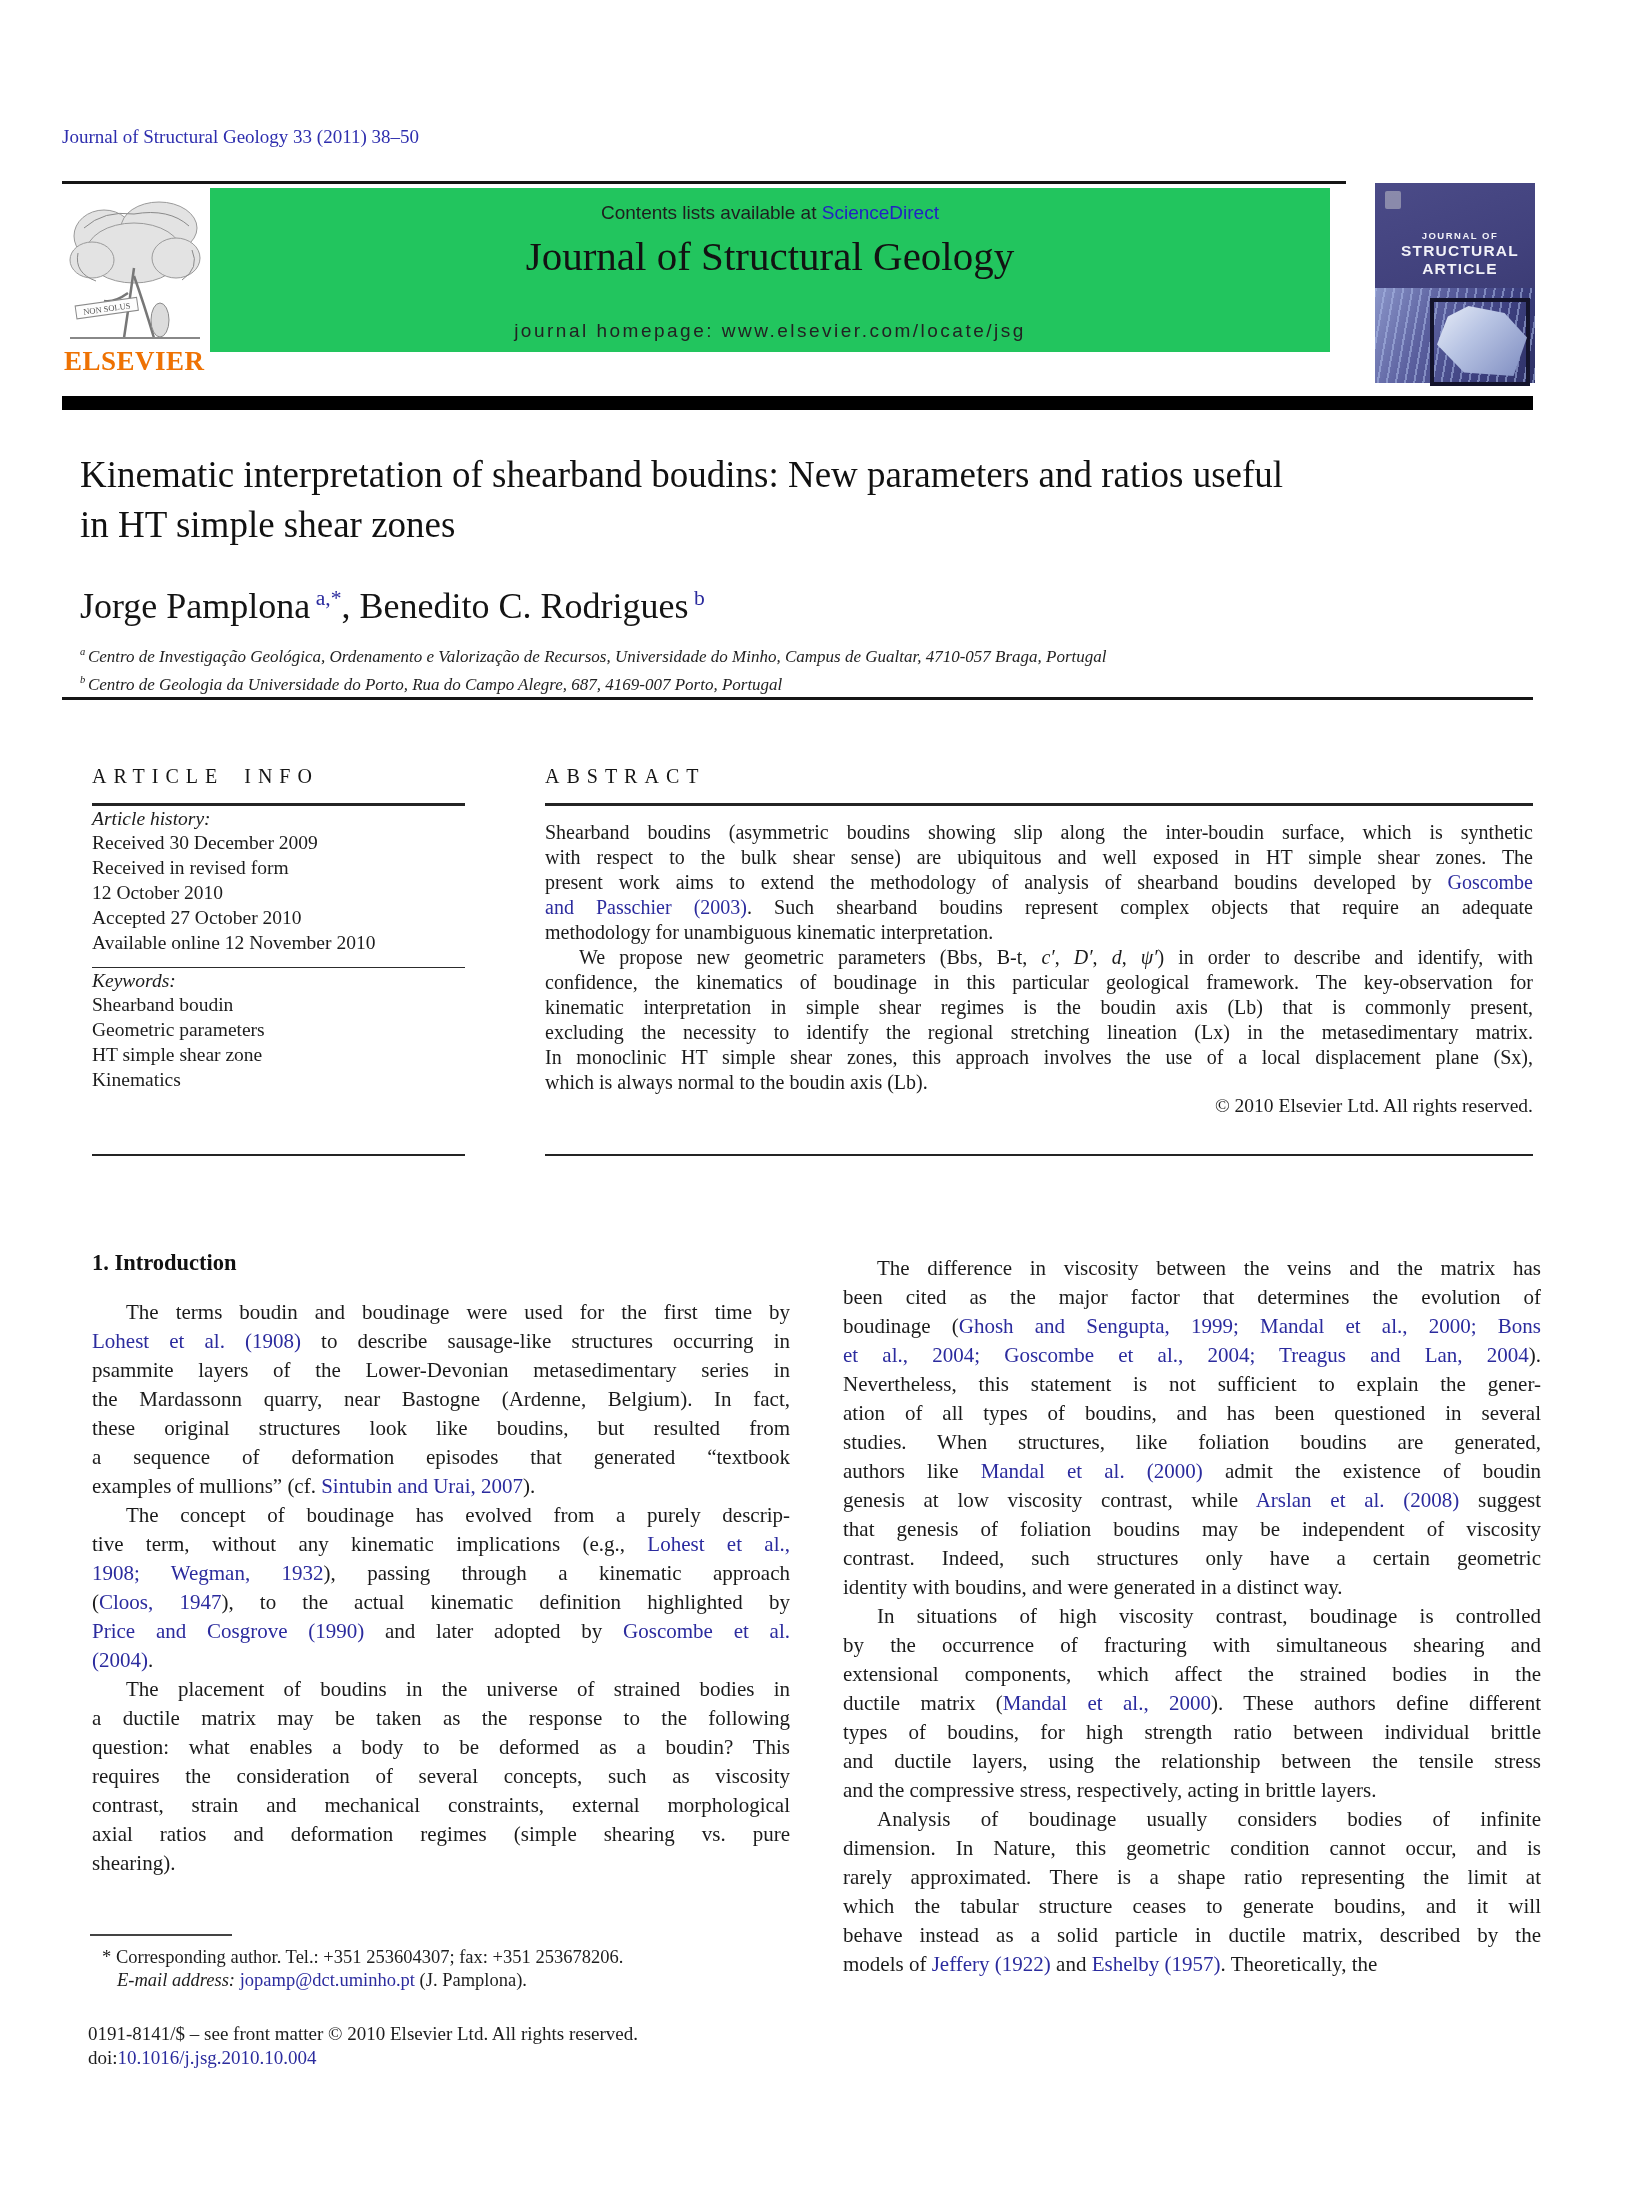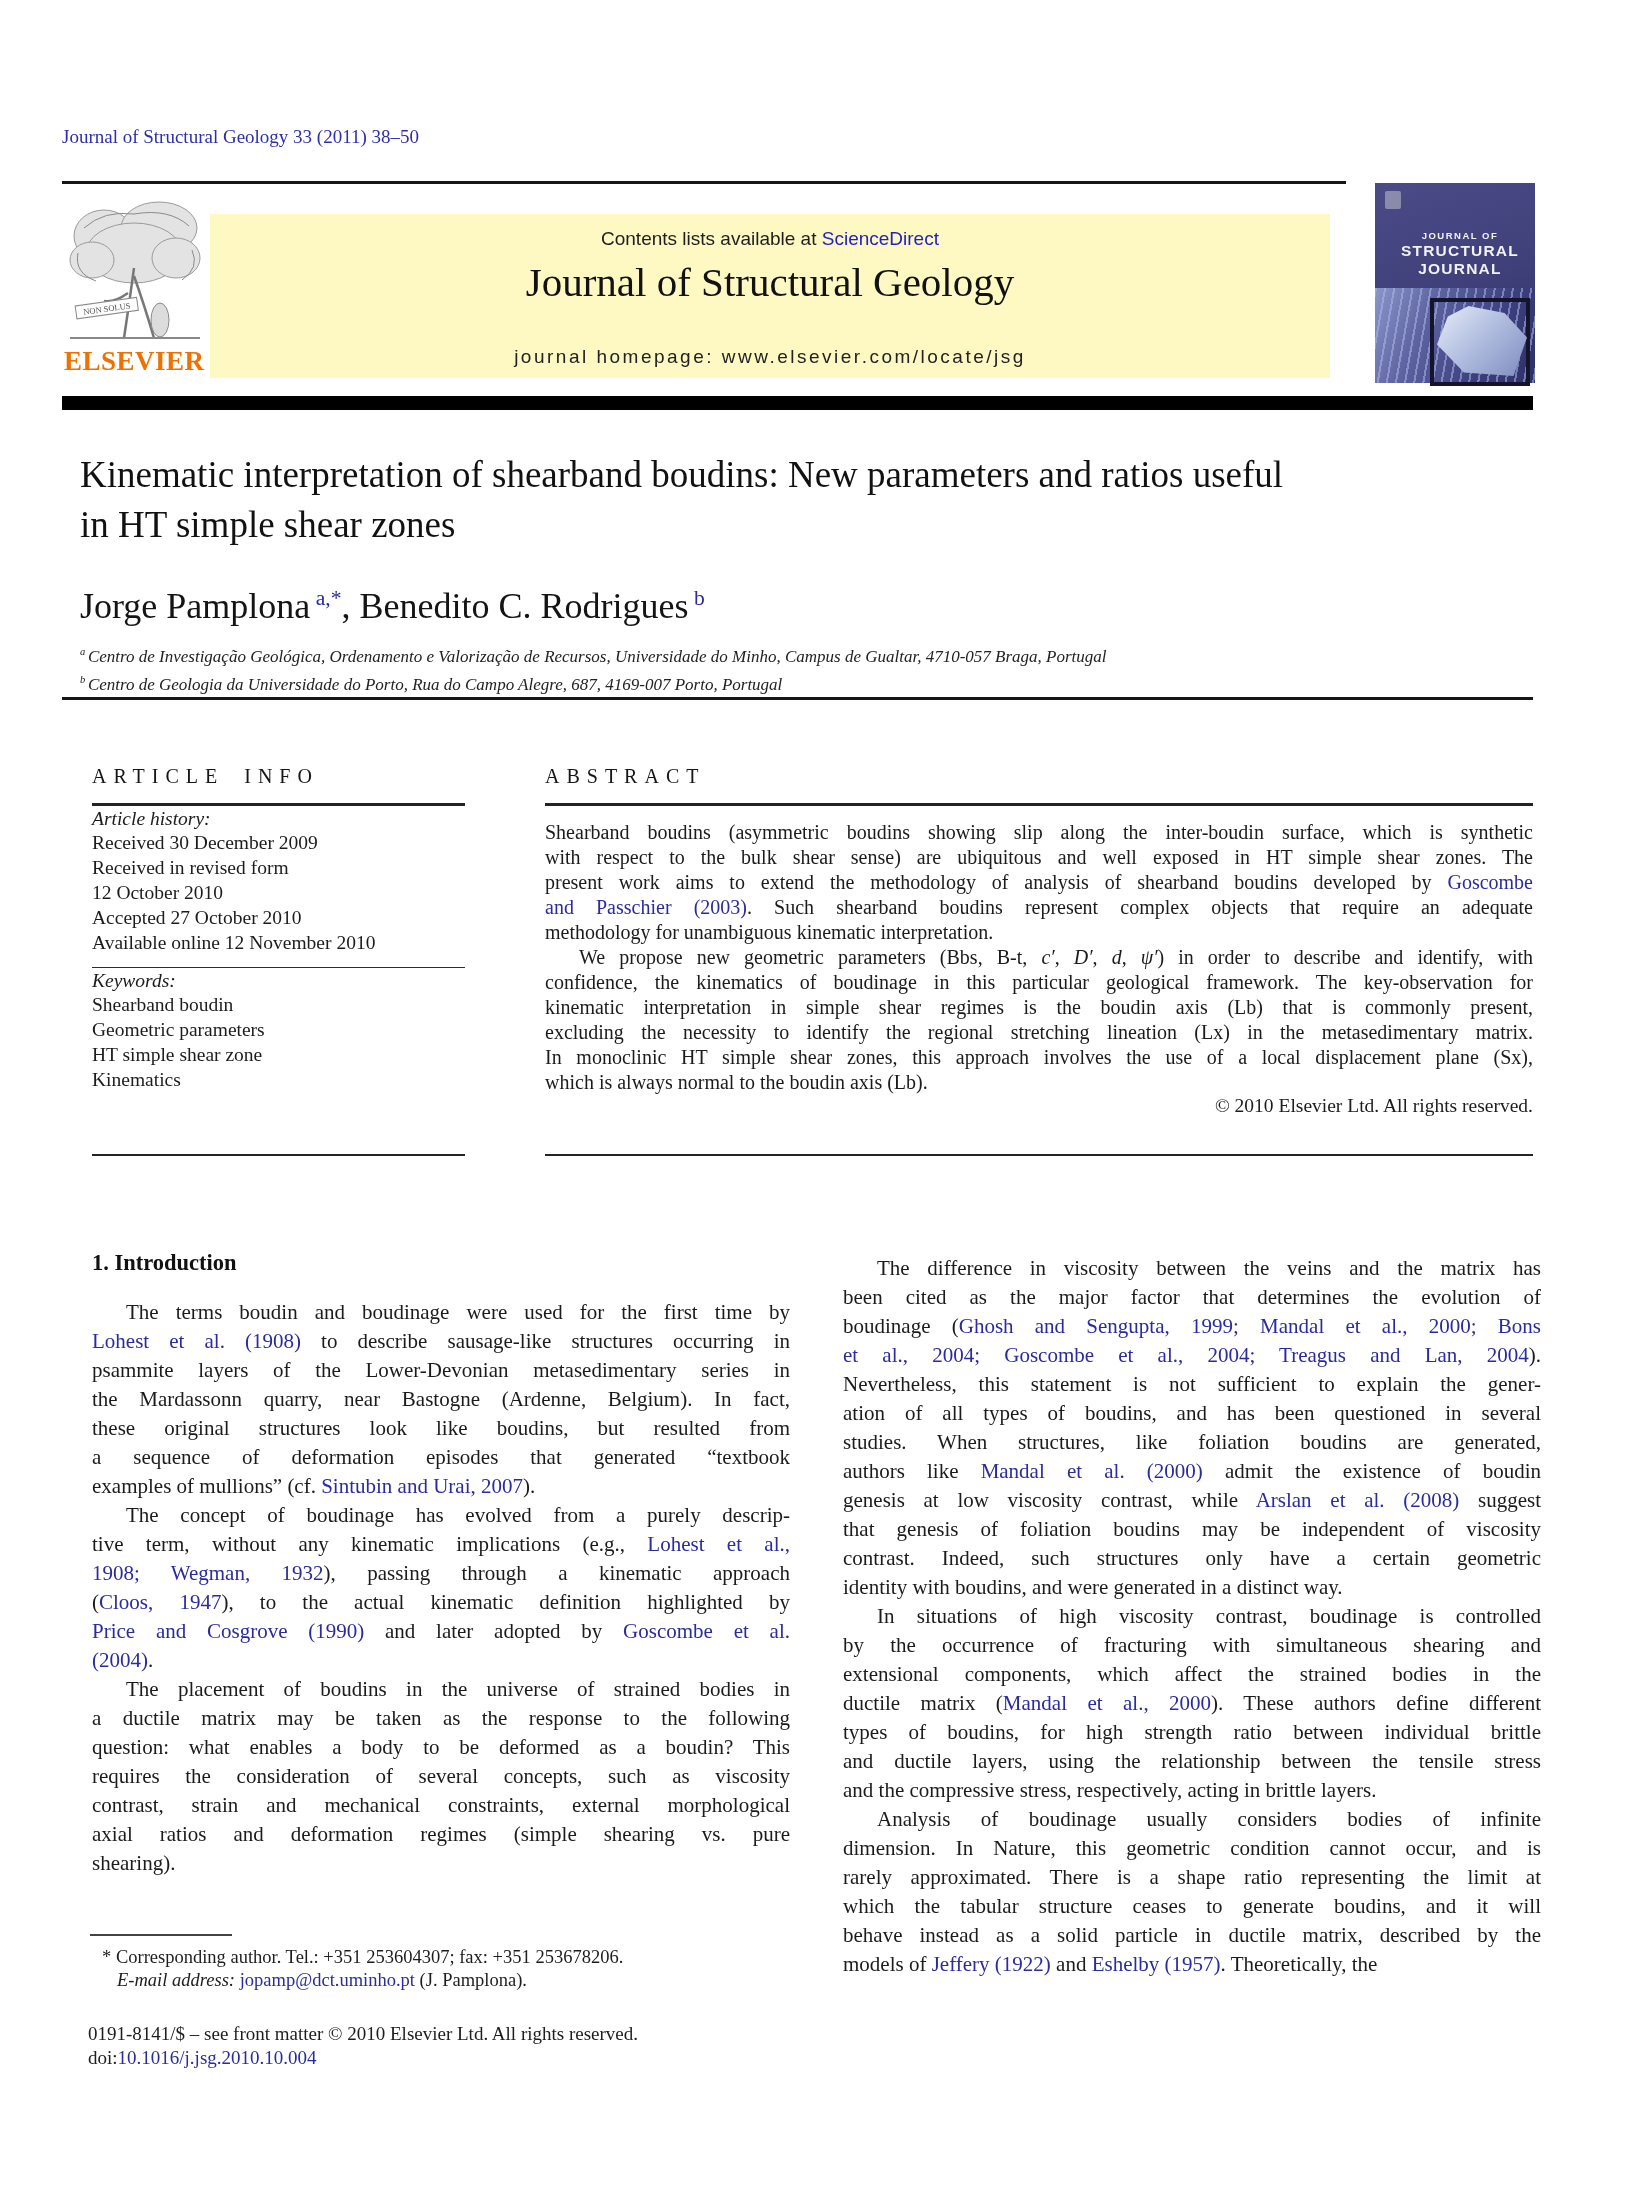--- a/index.html
+++ b/index.html
@@ -2,21 +2,21 @@
 <html><head>
 <meta charset="utf-8">
 <style>
   html,body{margin:0;padding:0;background:#9e9e9e;}
   #page{position:relative;width:1650px;height:2200px;background:#ffffff;margin:0 auto;
         font-family:"Liberation Serif",serif;color:#1c1c1c;overflow:hidden;}
   .abs{position:absolute;}
   
   #header-ref{left:62px;top:126px;width:1496px;text-align:left;font-size:19px;color:#2e2eae;}
   #rule-top{left:62px;top:181px;width:1284px;height:3px;background:#161616;}
-  #banner{left:210px;top:214px;width:1120px;height:164px;background:#fef9c3;}
+  #banner{left:210px;top:188px;width:1120px;height:164px;background:#22c55e;}
   #contents-line{left:0;top:14px;width:100%;text-align:center;font-family:"Liberation Sans",sans-serif;
                  font-size:19px;color:#1e1e1e;}
   #sciencedirect{color:#2222c4;}
   #banner-journal-title{left:0;top:44px;width:100%;text-align:center;font-size:41px;color:#121212;}
   #homepage-line{left:0;top:132px;width:100%;text-align:center;font-family:"Liberation Sans",sans-serif;
                  font-size:19px;letter-spacing:2.5px;color:#222;}
   
   #elsevier-logo{left:64px;top:198px;width:142px;height:186px;}
   #elsevier-wordmark{left:0;top:148px;width:142px;text-align:left;font-size:27px;font-weight:bold;
                      color:#ee7203;letter-spacing:.5px;}
@@ -119,21 +119,21 @@
     <div class="abs" id="homepage-line">
       <span>journal homepage: </span><span>www.elsevier.com/locate/jsg</span>
     </div>
   </div>
 
   <div class="abs" id="journal-cover">
     <div class="abs" id="cover-logo"></div>
     <div class="abs" id="cover-title">
       <div class="s">JOURNAL OF</div>
       <div class="b">STRUCTURAL</div>
-      <div class="b">JOURNAL</div>
+      <div class="b">ARTICLE</div>
     </div>
     <div class="abs" id="cover-art">
       <div class="abs" id="cover-frame"></div>
       <div class="abs" id="cover-crystal"></div>
     </div>
   </div>
 
   <div class="abs" id="bar-black"></div>
 
   <div class="abs" id="article-title">

